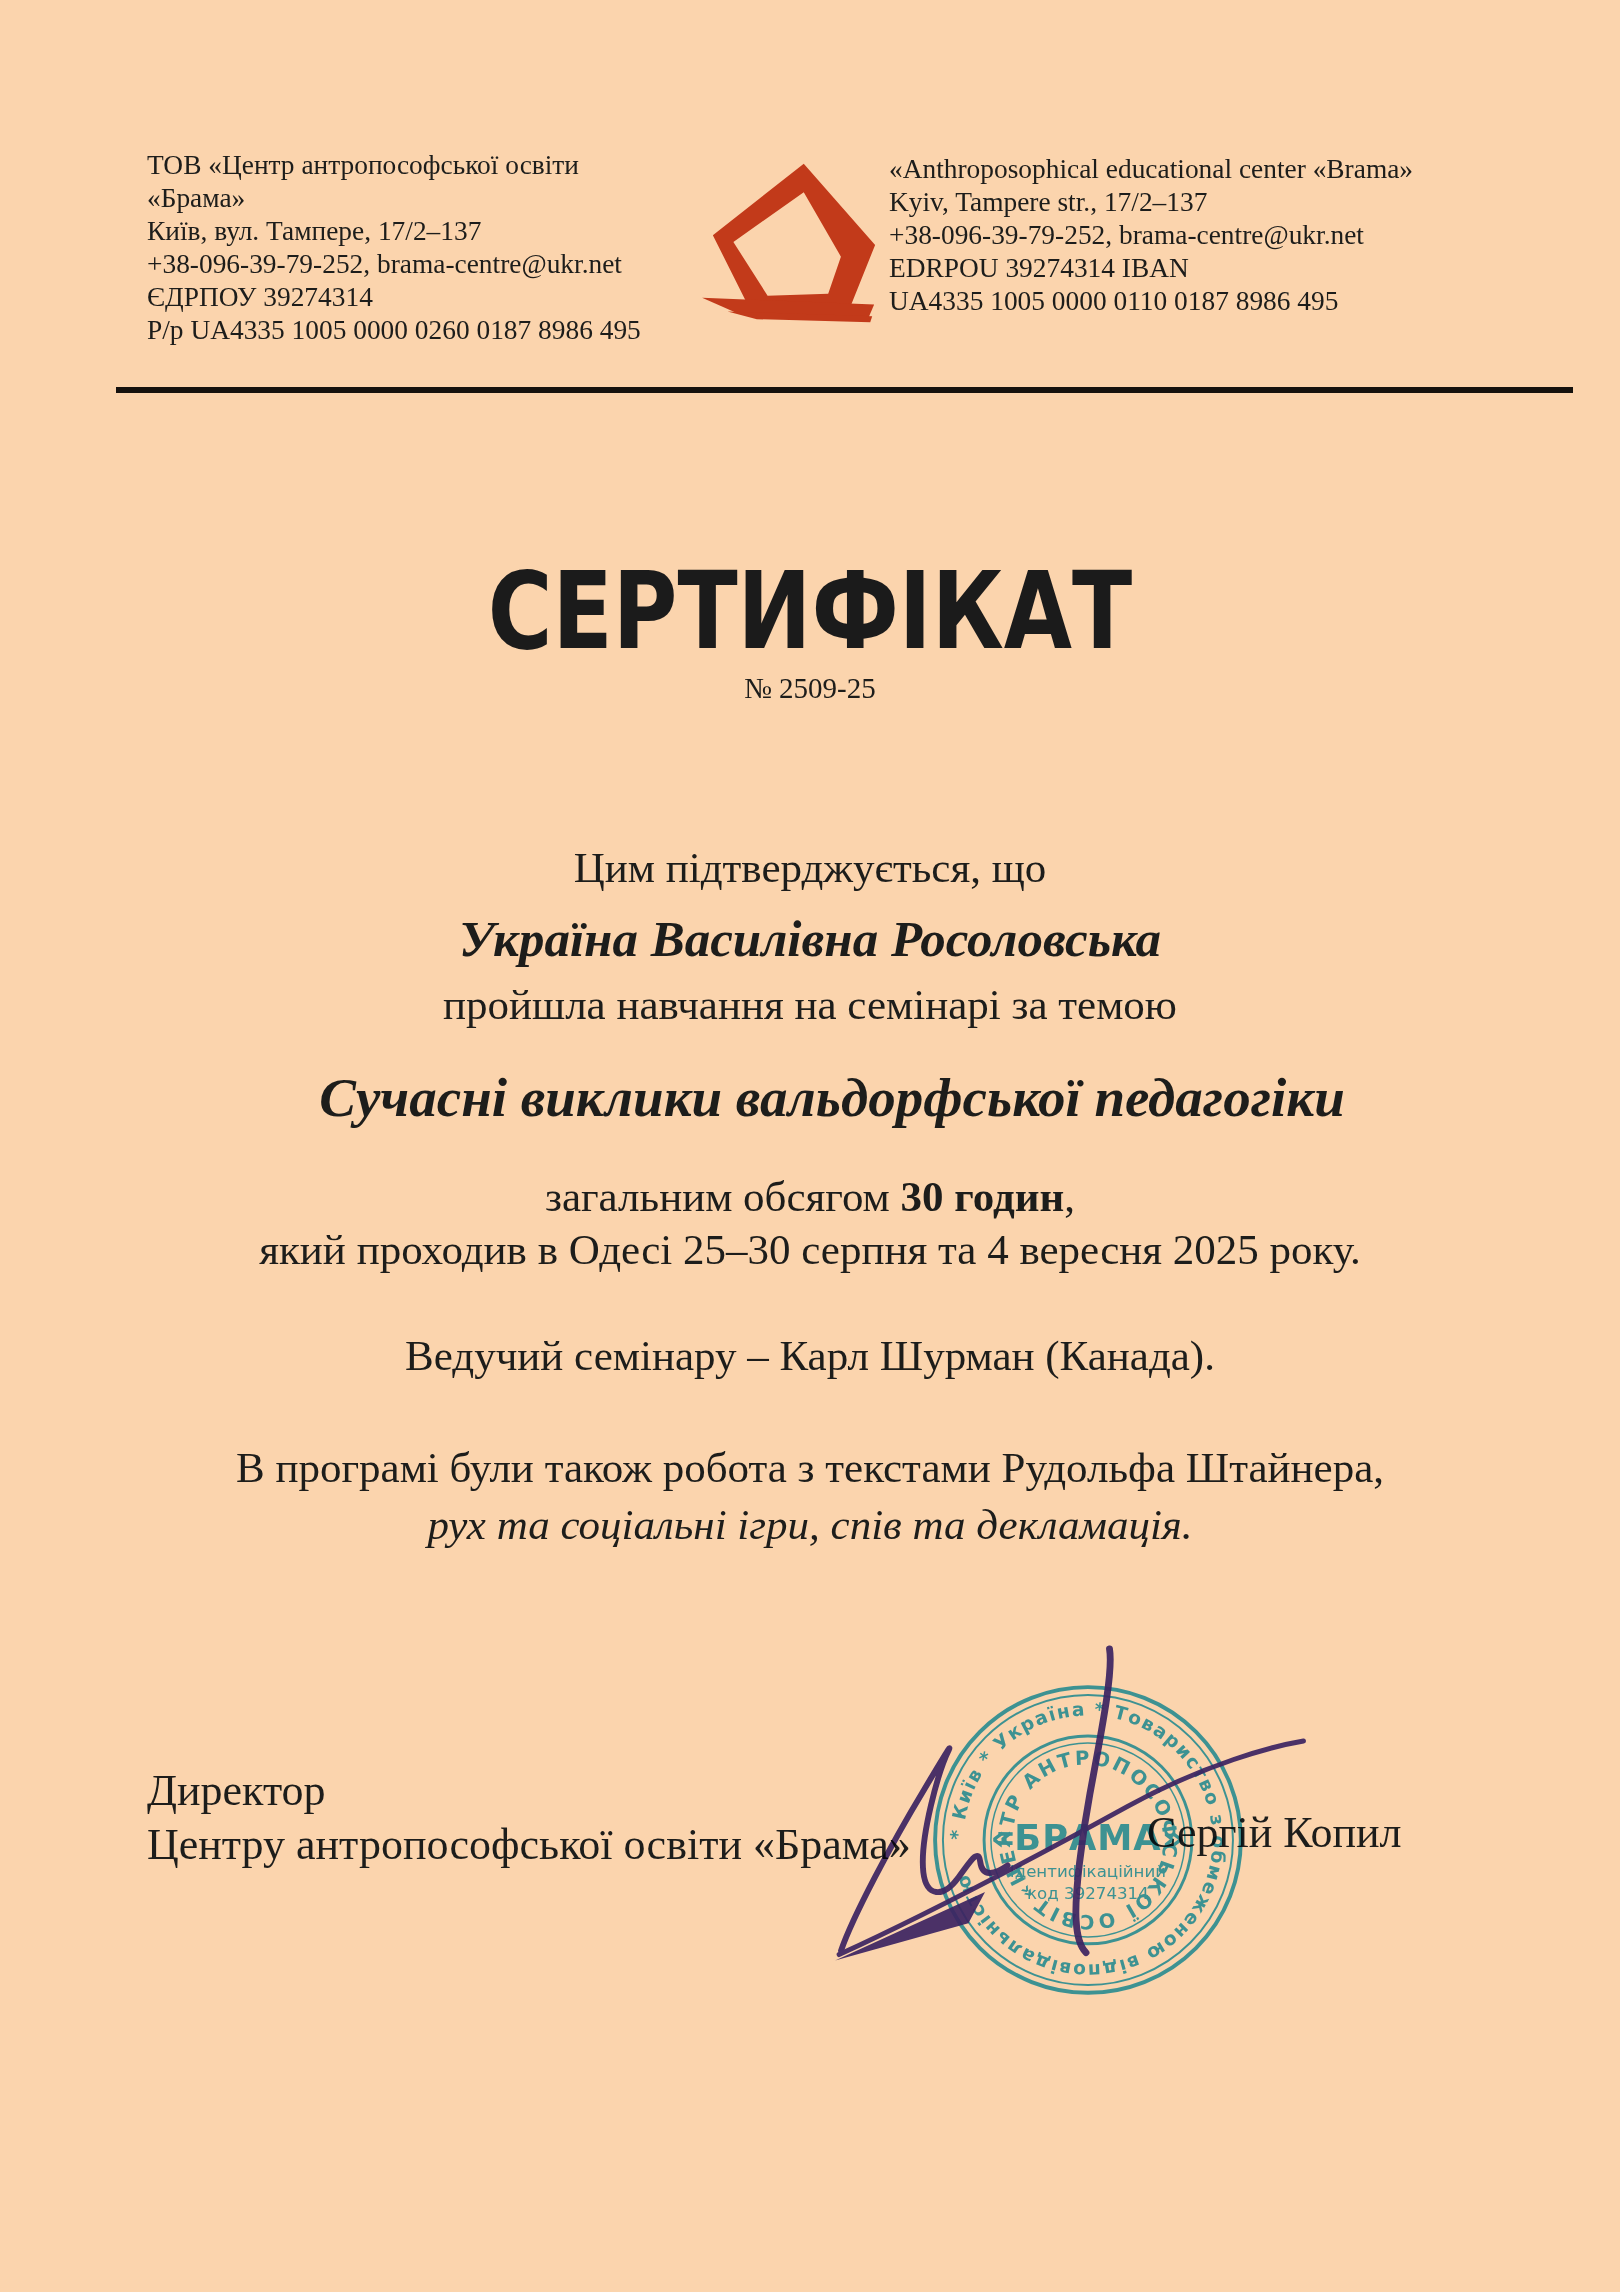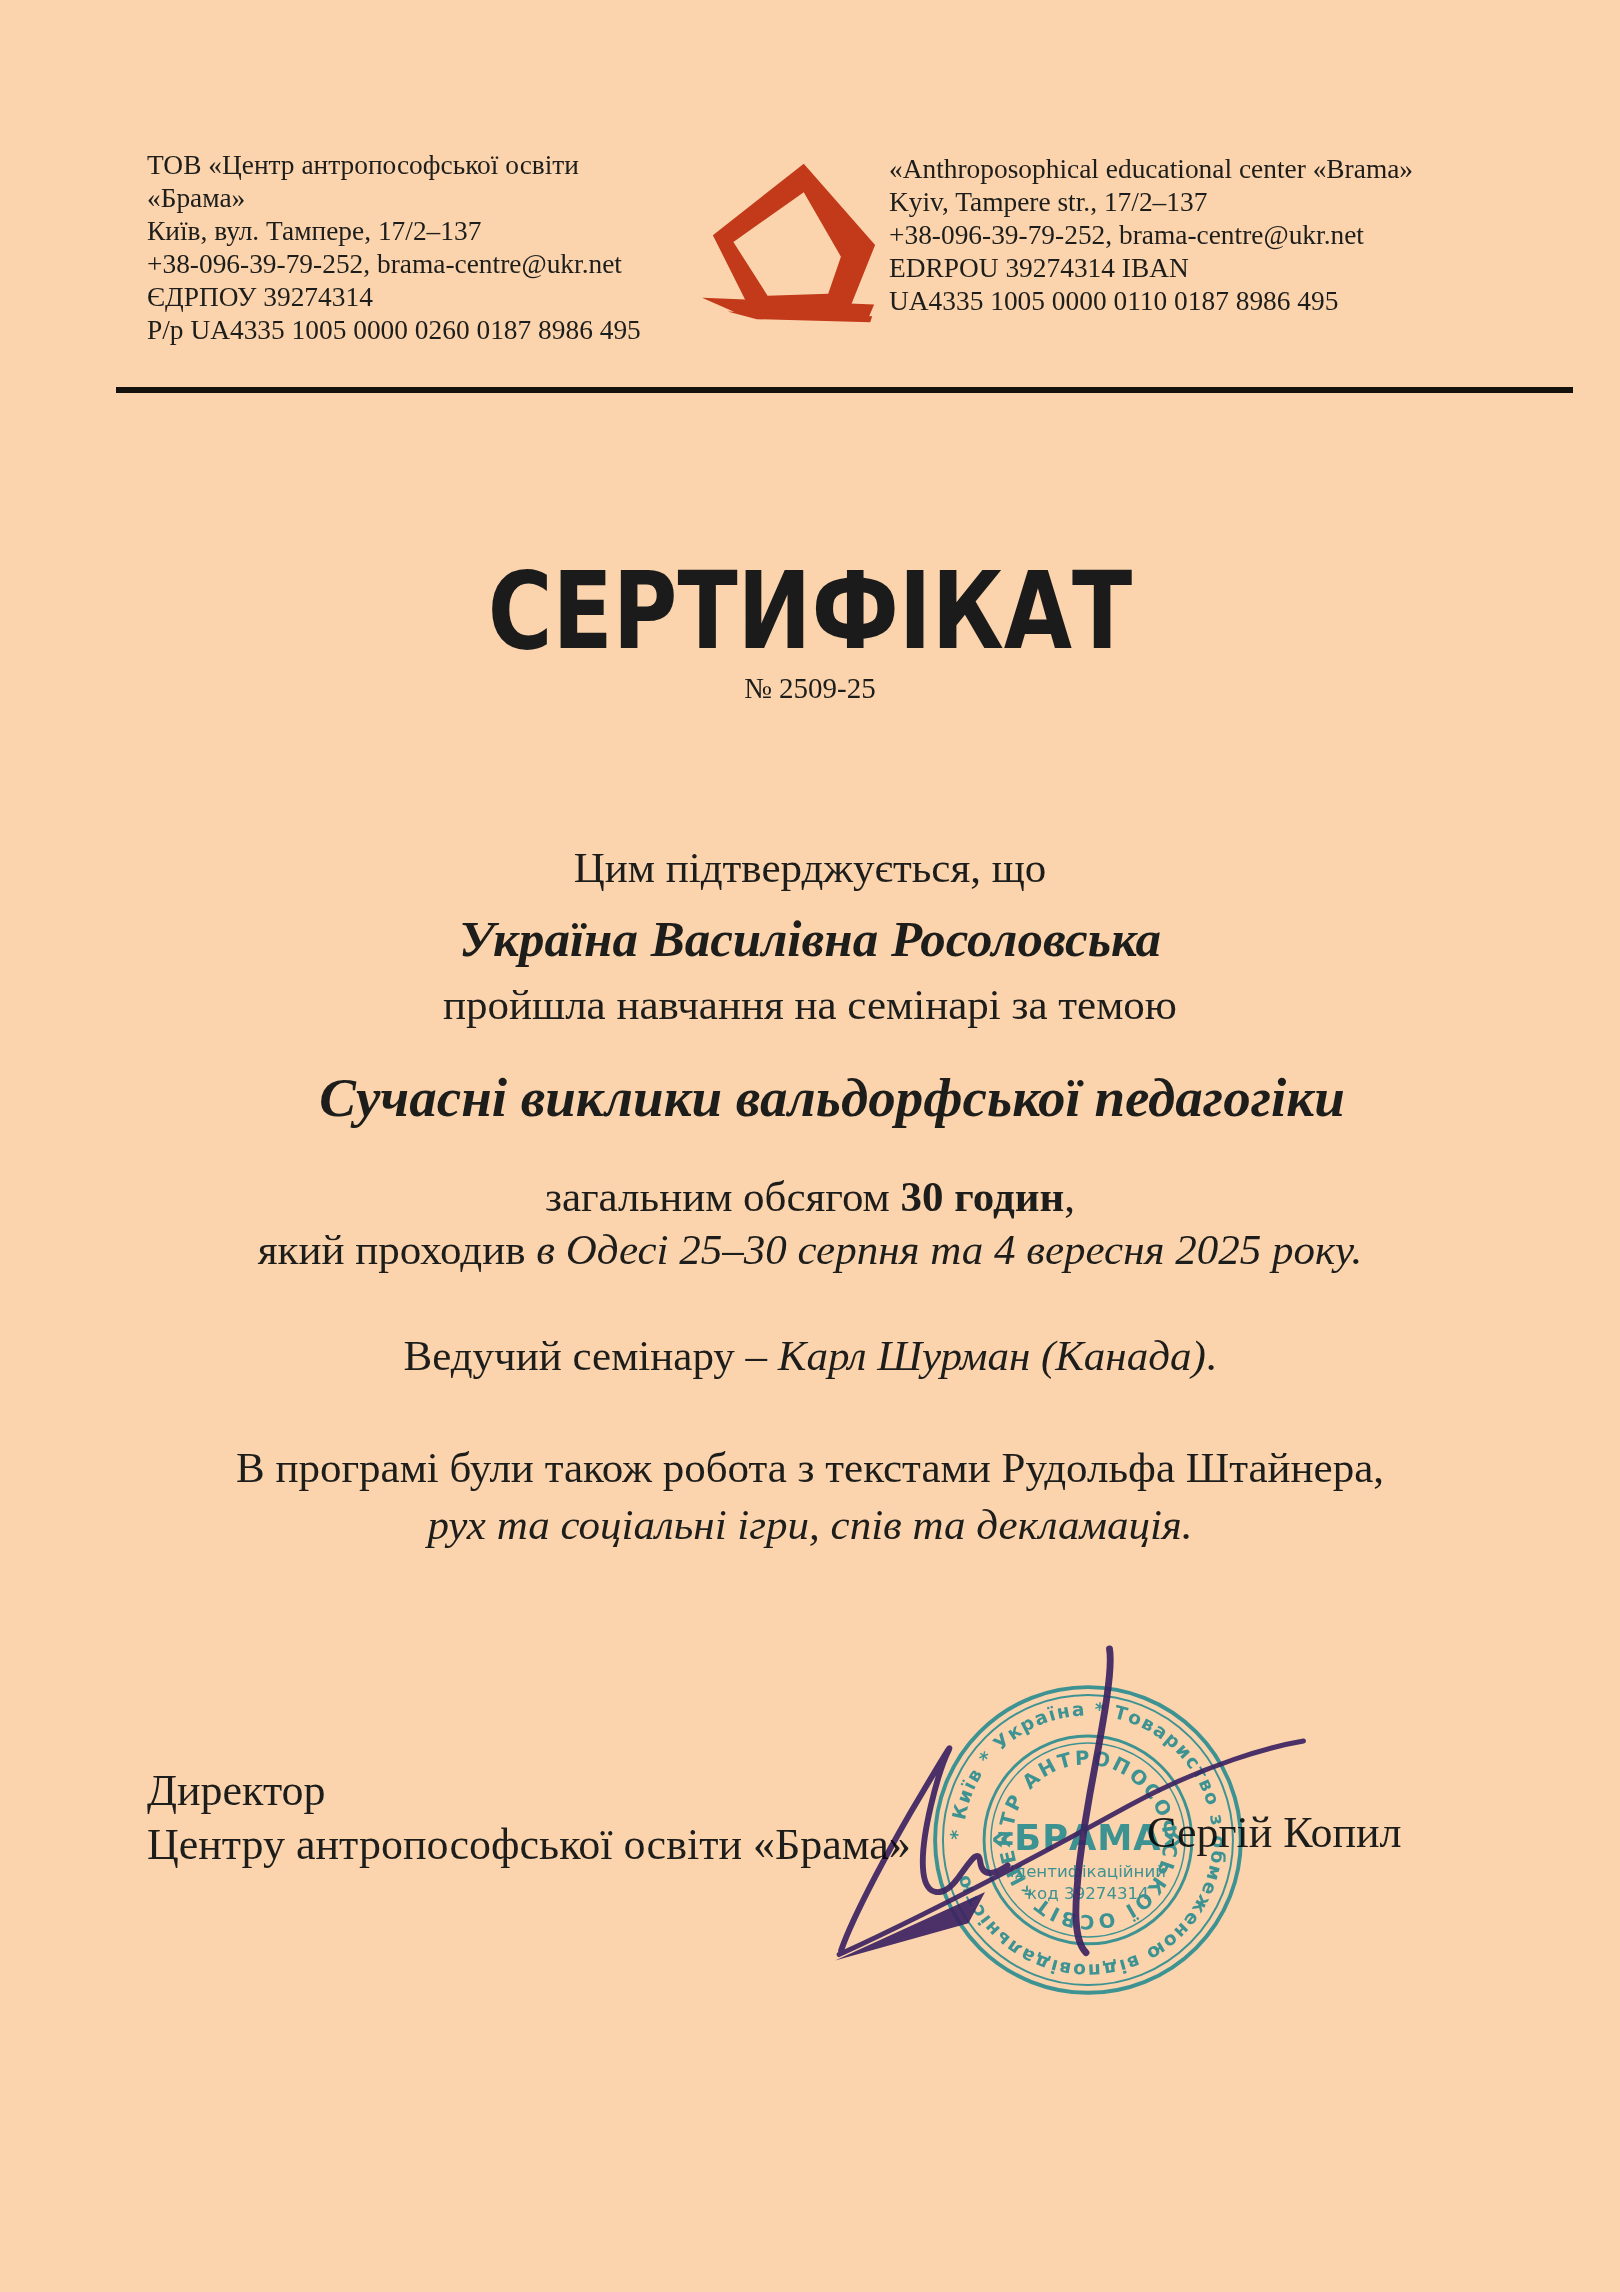--- a/index.html
+++ b/index.html
@@ -24,21 +24,21 @@
   .confirm{top:843px;font-size:43px;}
   .recipient{top:910px;font-size:51px;font-weight:700;font-style:italic;}
   .training{top:980px;font-size:43px;}
   .topic{top:1066px;font-size:55px;font-weight:700;font-style:italic;padding-left:22px;}
   .volume{top:1172px;font-size:43px;}
   .dates{top:1225px;font-size:43px;}
   .leader{top:1331px;font-size:43px;}
   .program1{top:1443px;font-size:43px;}
   .program2{top:1500px;font-size:43px;font-style:italic;}
   .b{font-weight:700;}
-  .i{font-style:italic;}
+  .i{}
 
   .director{position:absolute;left:147px;top:1764px;font-size:44px;line-height:54px;z-index:2;}
   .signer{position:absolute;left:1147px;top:1811px;font-size:44px;line-height:1;z-index:2;}
 
   .stamp-svg{position:absolute;left:794px;top:1583px;width:534px;height:461px;z-index:3;
              mix-blend-mode:multiply;}
   .stamp-ring-font{font-family:"DejaVu Sans","Liberation Sans",sans-serif;font-weight:700;}
 </style>
 </head>
 <body>

